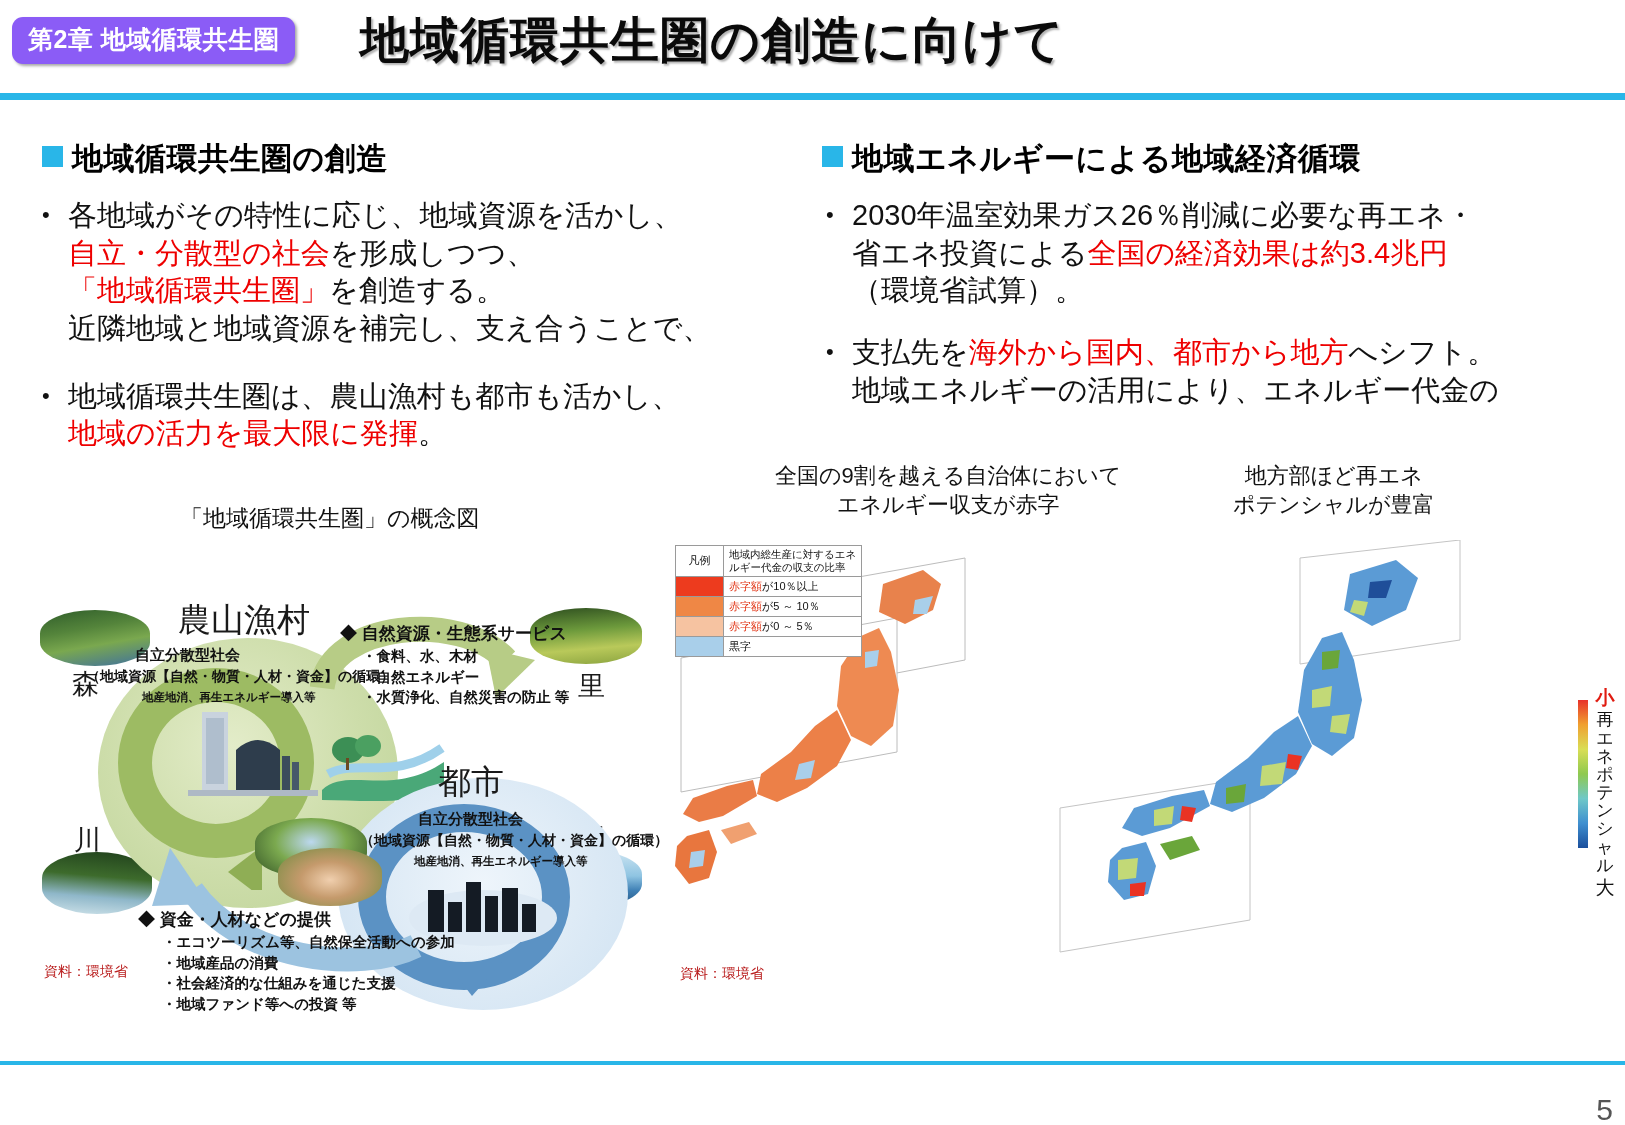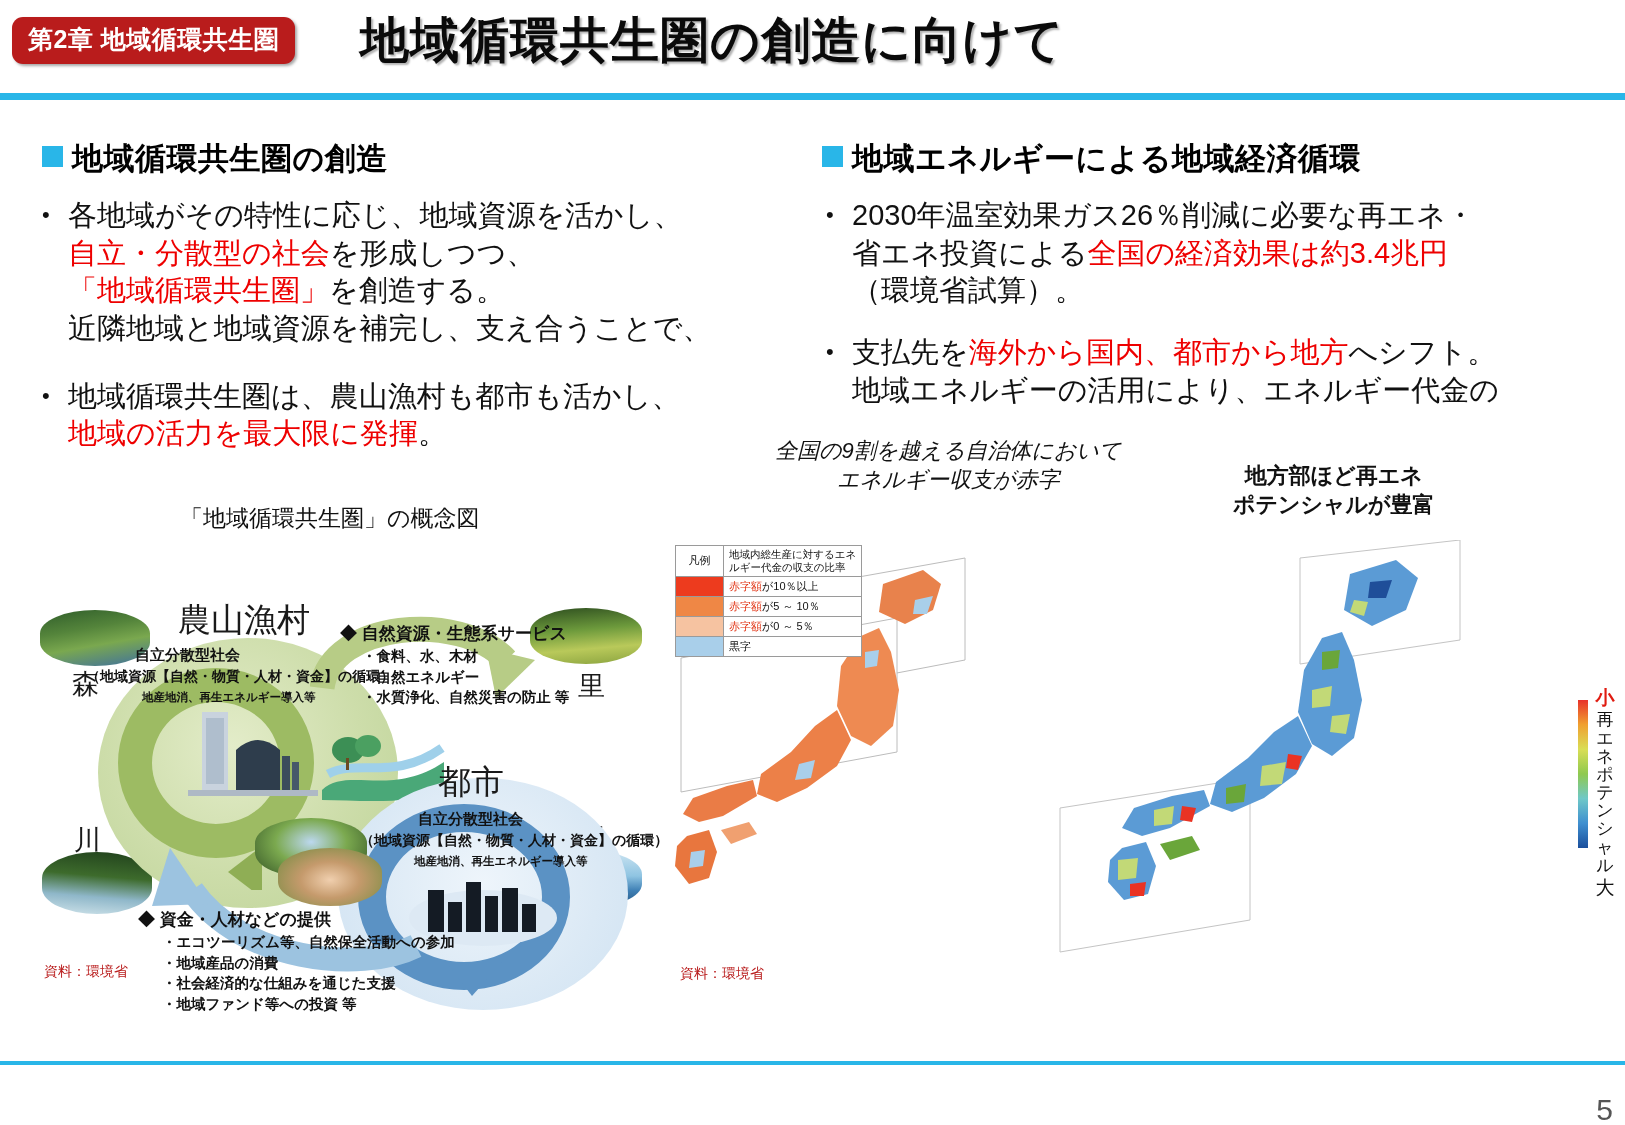--- a/index.html
+++ b/index.html
@@ -8,21 +8,21 @@
     font-family:"Liberation Sans", sans-serif;
     background:#ffffff;
     position:relative;
     overflow:hidden;
   }
 
   
   #header { position:absolute; left:0; top:0; width:1625px; height:92px; }
   #chapter-badge {
     position:absolute; left:12px; top:17px;
-    background:#b91c1c; color:#fff;
+    background:#8b5cf6; color:#fff;
     border-radius:11px;
     padding:6px 16px 8px 16px;
     font-size:25px; font-weight:bold;
     letter-spacing:0.5px;
     white-space:nowrap;
     box-shadow:2px 2px 3px rgba(0,0,0,.35);
   }
   #slide-title {
     position:absolute; left:360px; top:8px;
     font-size:49px; font-weight:bold; color:#0a0a0a;
@@ -260,25 +260,25 @@
 
   <div class="dia-note" style="left:128px; top:348px; font-size:17px; font-weight:bold;">◆ 資金・人材などの提供</div>
   <div class="dia-note" id="note-bottom-items" style="left:152px; top:372px; font-size:14.5px; font-weight:bold; line-height:1.42;">
       <div>・エコツーリズム等、自然保全活動への参加</div>
       <div>・地域産品の消費</div>
       <div>・社会経済的な仕組みを通じた支援</div>
       <div>・地域ファンド等への投資 等</div>
     </div>
 </div>
 
-<div class="cap" style="left:775px; top:436px;font-style:italic;">
+<div class="cap" style="left:775px; top:461px;">
   <div>全国の9割を越える自治体において</div>
   <div>エネルギー収支が赤字</div>
 </div>
-<div class="cap" style="left:1233px; top:461px;font-weight:bold;">
+<div class="cap" style="left:1233px; top:461px;">
   <div>地方部ほど再エネ</div>
   <div>ポテンシャルが豊富</div>
 </div>
 
 <div id="map-left">
   <svg style="position:absolute; left:0; top:0; width:430px; height:460px;" viewBox="0 0 430 460">
 
     <path d="M132 48 L300 18 L300 120 L132 152 Z" fill="#ffffff" stroke="#bcbcbc" stroke-width="1"></path>
     <path d="M16 118 L232 78 L232 212 L16 252 Z" fill="#ffffff" stroke="#bcbcbc" stroke-width="1"></path>
 

